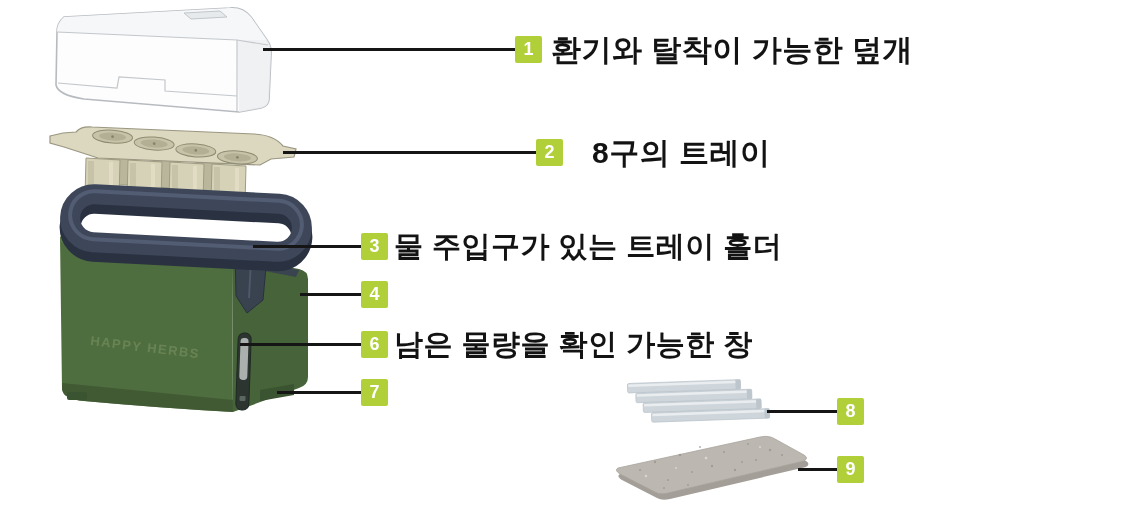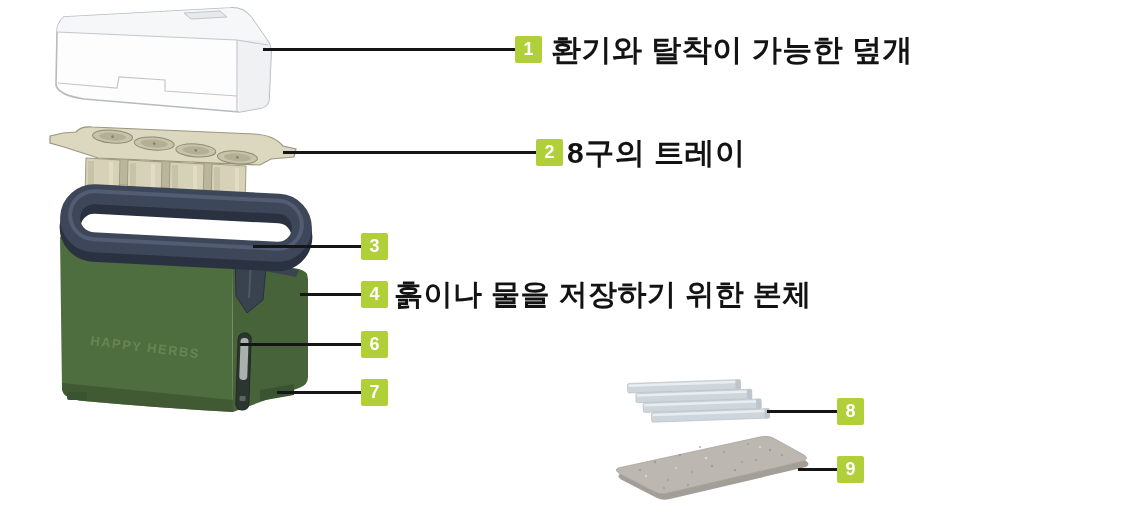--- a/index.html
+++ b/index.html
@@ -168,16 +168,17 @@
   <div class="badge" style="left:515px;top:36px">1</div>
   <div class="badge" style="left:536px;top:139px">2</div>
   <div class="badge" style="left:361px;top:233px">3</div>
   <div class="badge" style="left:361px;top:281px">4</div>
   <div class="badge" style="left:361px;top:331px">6</div>
   <div class="badge" style="left:361px;top:379px">7</div>
   <div class="badge" style="left:837px;top:398px">8</div>
   <div class="badge" style="left:837px;top:456px">9</div>
 
   <div class="label big" style="left:551px;top:32px">환기와 탈착이 가능한 덮개</div>
-  <div class="label big" style="left:567px;top:135px">8구의 트레이</div>
-  <div class="label" style="left:394px;top:277px">흙이나 물을 저장하기 위한 본체</div>
+  <div class="label big" style="left:592px;top:135px">8구의 트레이</div>
+  <div class="label" style="left:394px;top:229px">물 주입구가 있는 트레이 홀더</div>
+  <div class="label" style="left:394px;top:327px">남은 물량을 확인 가능한 창</div>
 
 </div>
 
 </body></html>

